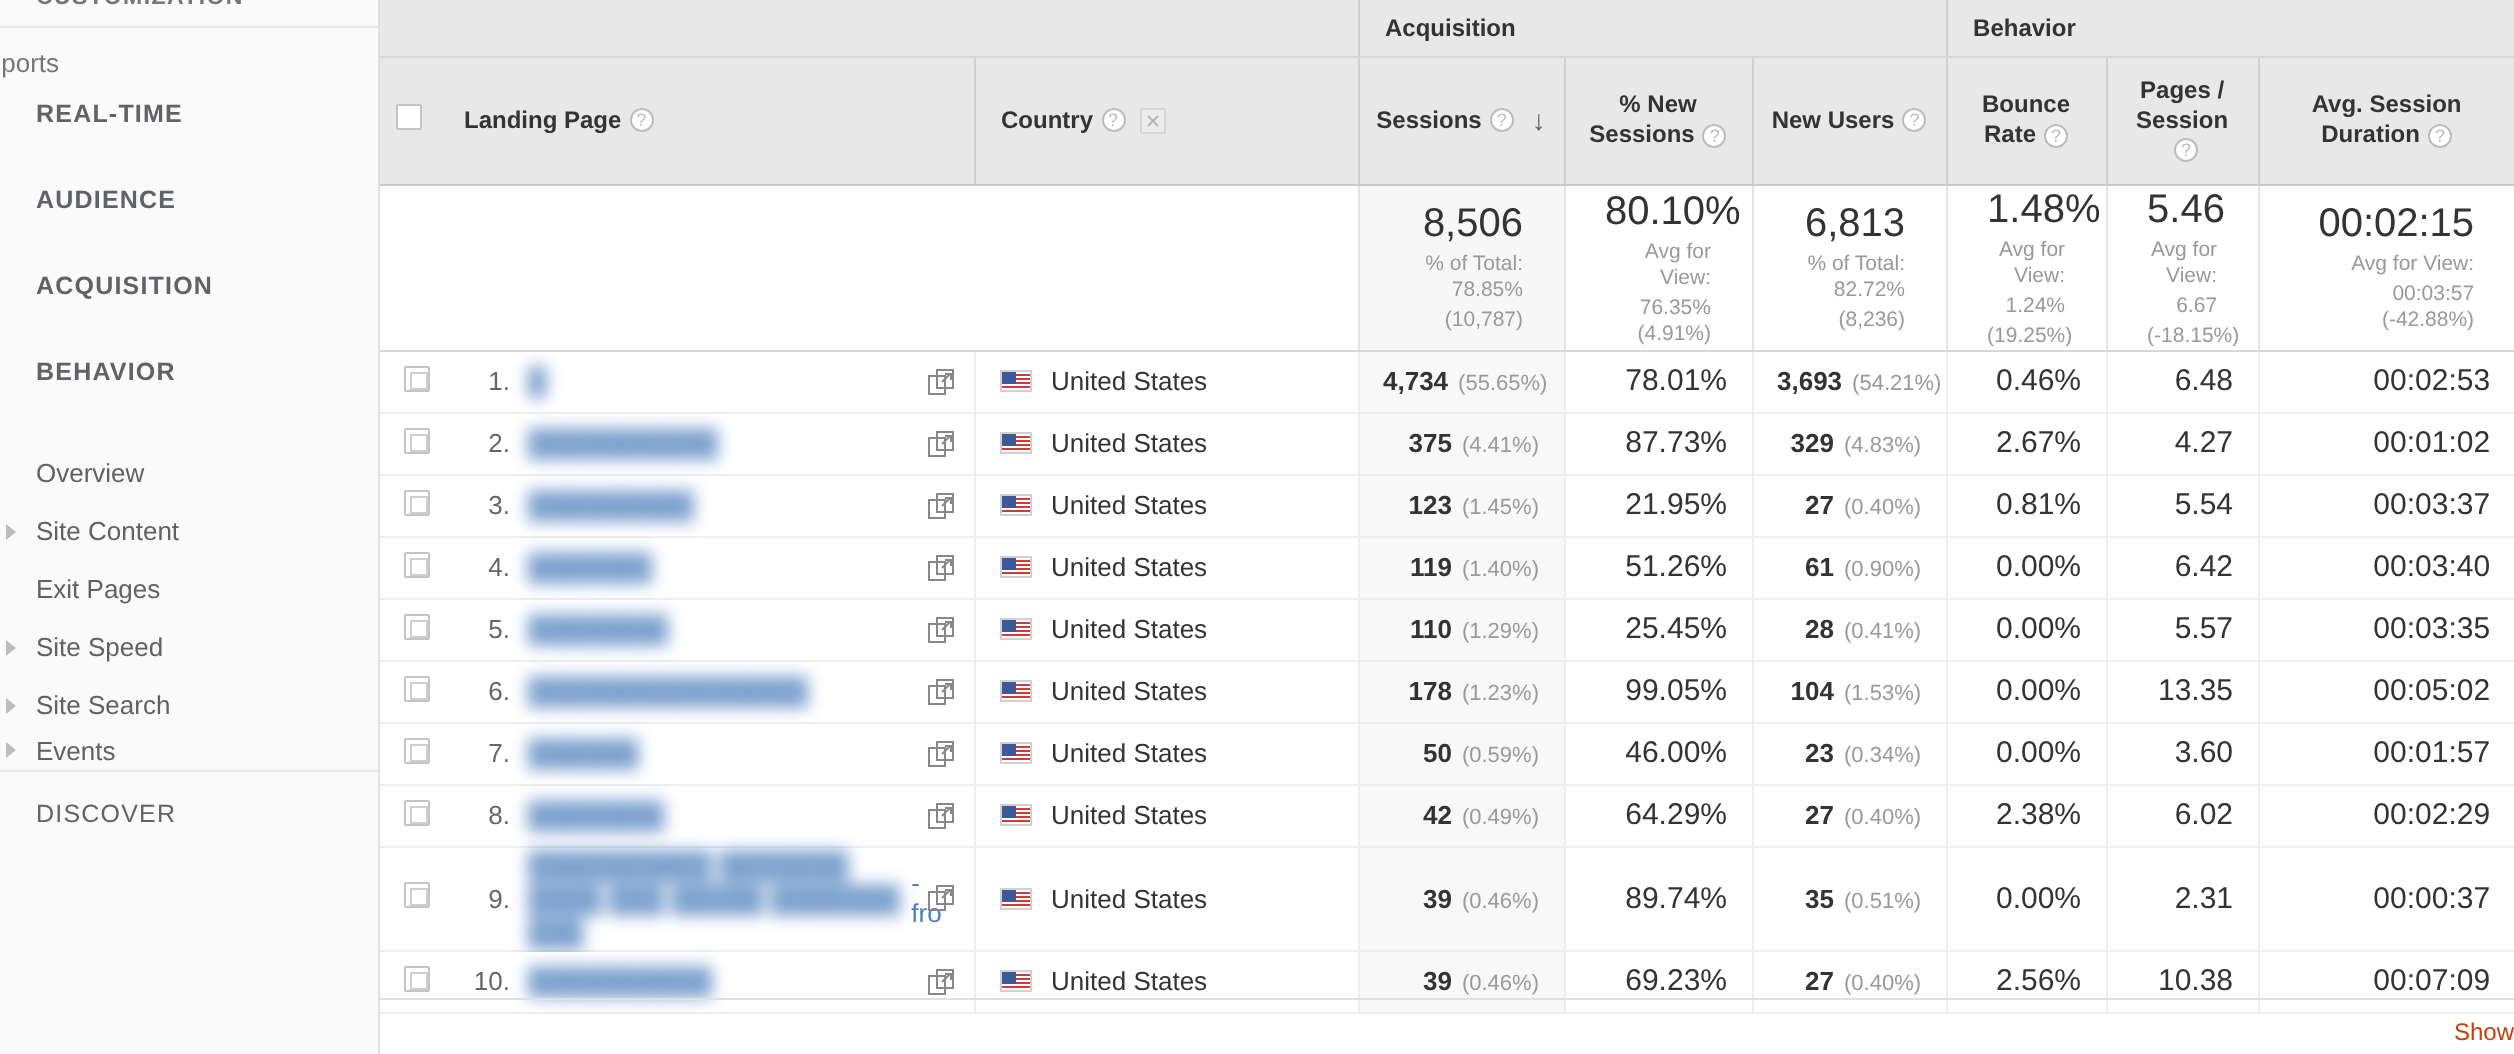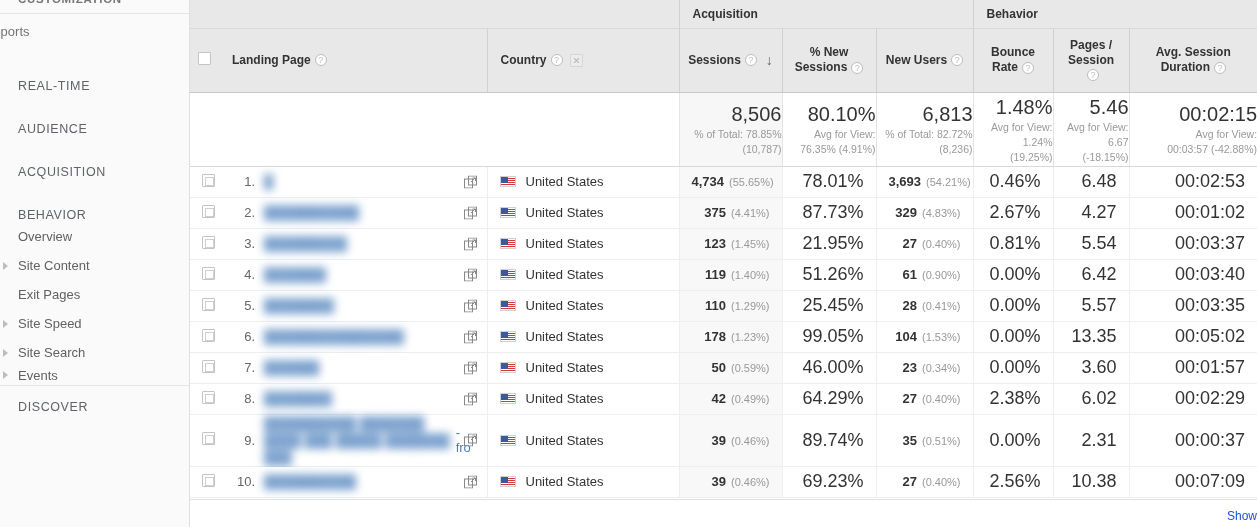--- a/index.html
+++ b/index.html
@@ -35,23 +35,23 @@
     white-space: nowrap;
   }
   .side-reports {
     position: relative; height: 36px;
   }
   .side-reports span {
     position: absolute; left: -16px; top: 10px;
     font-size: 13px; color: #757575; white-space: nowrap;
   }
   .nav-cat {
-    height: 43px; display: flex; align-items: flex-end;
+    height: 43px; display: flex; align-items: flex-start;
     padding-left: 18px;
-    font-size: 12.5px; font-weight: normal; letter-spacing: .6px;
+    font-size: 12.5px; font-weight: bold; letter-spacing: .6px;
     color: #5f6368;
     cursor: pointer;
   }
   .nav-item {
     height: 29px; display: flex; align-items: center;
     padding-left: 18px;
     font-size: 13px; color: #616161;
     cursor: pointer; position: relative;
   }
   .nav-item.active { color: #f4762a; font-weight: bold; }
@@ -138,21 +138,21 @@
     display: inline-block; margin-left: 9px; vertical-align: middle;
     color: #5f6368; font-size: 14px; line-height: 1;
   }
 
   
   .sum {
     height: 74px;
     border-bottom: 1px solid #d8d8d8;
     border-left: 1px solid #e4e4e4;
     text-align: right; vertical-align: middle;
-    padding: 0 0 !important;
+    padding: 0 20px !important;
     background: #fff;
   }
   .sum.shade { background: #f7f7f7; }
   .sum.nol { border-left: none; background: #fff; }
   .sum-big { font-size: 20px; color: #333; font-weight: normal; line-height: 24px; }
   .sum-sub { font-size: 10.5px; color: #999; line-height: 13px; margin-top: 2px; }
 
   
   tr.drow { height: 31px; }
   tr.drow.tall { height: 51px; }
@@ -216,30 +216,30 @@
   }
   .flag u {
     position: absolute; left: 0; top: 0; width: 7px; height: 6px;
     background: #3c5a9a;
   }
   .cname { font-size: 13px; color: #333; }
 
   .num { text-align: right; }
   .nbold { font-weight: bold; color: #333; font-size: 13px; }
   .npct  { color: #999; font-size: 11px; margin-left: 5px; }
-  .nplain{ color: #333; font-size: 18px; }
+  .nplain{ color: #333; font-size: 15px; }
 
   
   .bottom-line {
     position: absolute; left: 0; top: 499px;
     width: 1067px; border-top: 1px solid #e0e0e0;
   }
   .show-lbl {
     position: absolute; right: 0px; top: 509px;
-    font-size: 12px; color: #1d4ed8;
+    font-size: 12px; color: #c2410c;
     white-space: nowrap; cursor: pointer;
   }
 </style>
 </head>
 <body>
 
 <div id="app">
 
   <div id="sidebar">
 

